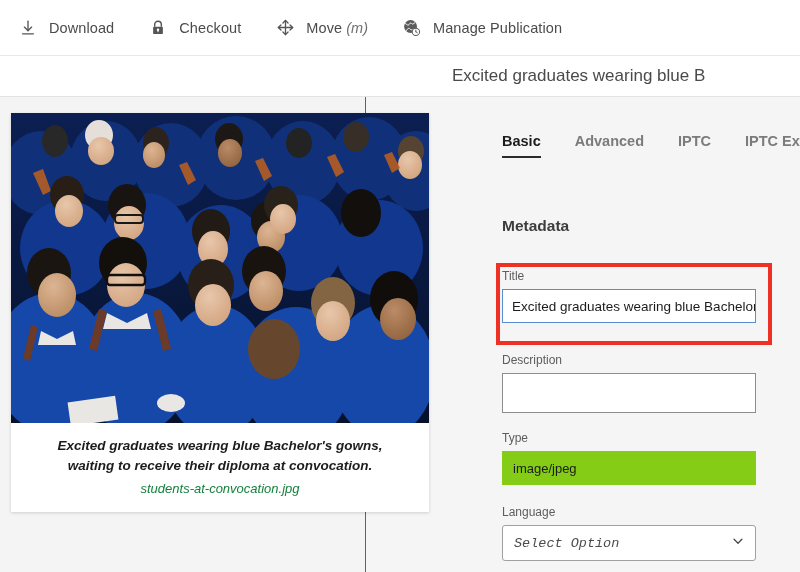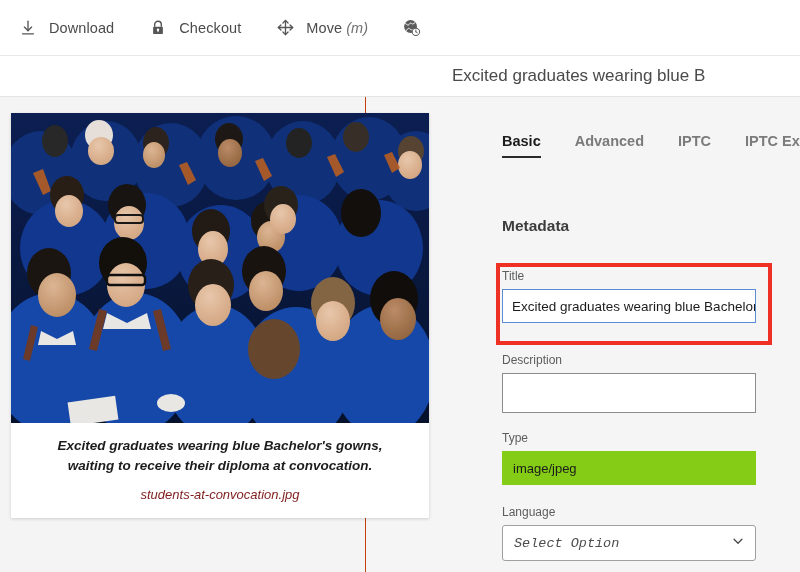--- a/index.html
+++ b/index.html
@@ -99,23 +99,23 @@
     padding: 13px 22px 16px 22px;
     text-align: center;
   }
   .caption-title {
     font-size: 13.5px;
     font-weight: bold;
     color: #1c1c1c;
     line-height: 1.45;
   }
   .caption-file {
-    margin-top: 12px;
+    margin-top: 6px;
     font-size: 13px;
-    color: #7f1d1d;
+    color: #15803d;
   }
 
   
   .tabs {
     position: absolute;
     left: 56px; top: 36px;
     display: flex;
     gap: 0px;
     white-space: nowrap;
   }
@@ -280,20 +280,23 @@
     <span class="ticon">
       <svg viewBox="0 0 20 20" width="19" height="19">
           <circle cx="9" cy="9" r="6.8" fill="#5c5c5c"></circle>
           <path d="M3.6 5.9c1.5.5 1.9 1.8 3.1 1.5 1.2-.3 1-1.9 2.2-2 1.2-.2 1.5 1.2 2.7 1 .8-.2.9-1.2 1.7-1.4M4.7 13.2c1.1-.7.9-2.1 2.2-2.3 1.3-.2 1.6 1.3 2.7 1.6.8.2 1.4-.5 2.1-.2" fill="none" stroke="#fff" stroke-width="1" stroke-linecap="round"></path>
           <circle cx="14.6" cy="14.6" r="3.9" fill="#fff" stroke="#5c5c5c" stroke-width="1.1"></circle>
           <g stroke="#5c5c5c" stroke-width="1" stroke-linecap="round">
             <line x1="14.6" y1="12.6" x2="14.6" y2="14.6"></line>
             <line x1="14.6" y1="14.6" x2="16.1" y2="15.5"></line>
           </g>
         </svg>
+    </span>
+    <span class="tlabelwrap">
+      <span class="tlabel">Manage Publication</span>
     </span>
   </div>
 
 </div>
 
 <div class="header-row">
   <div class="header-title">Excited graduates wearing blue B</div>
 </div>
 
 <div class="body">

